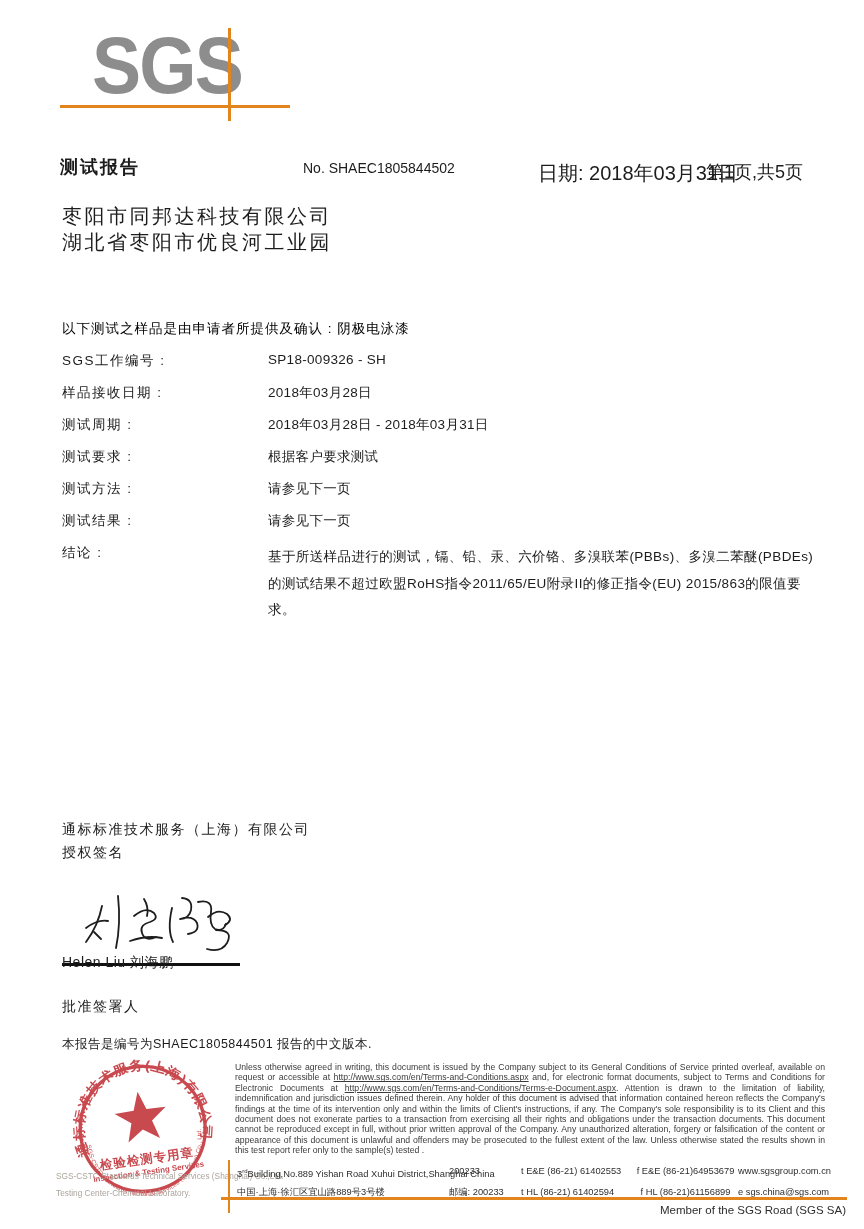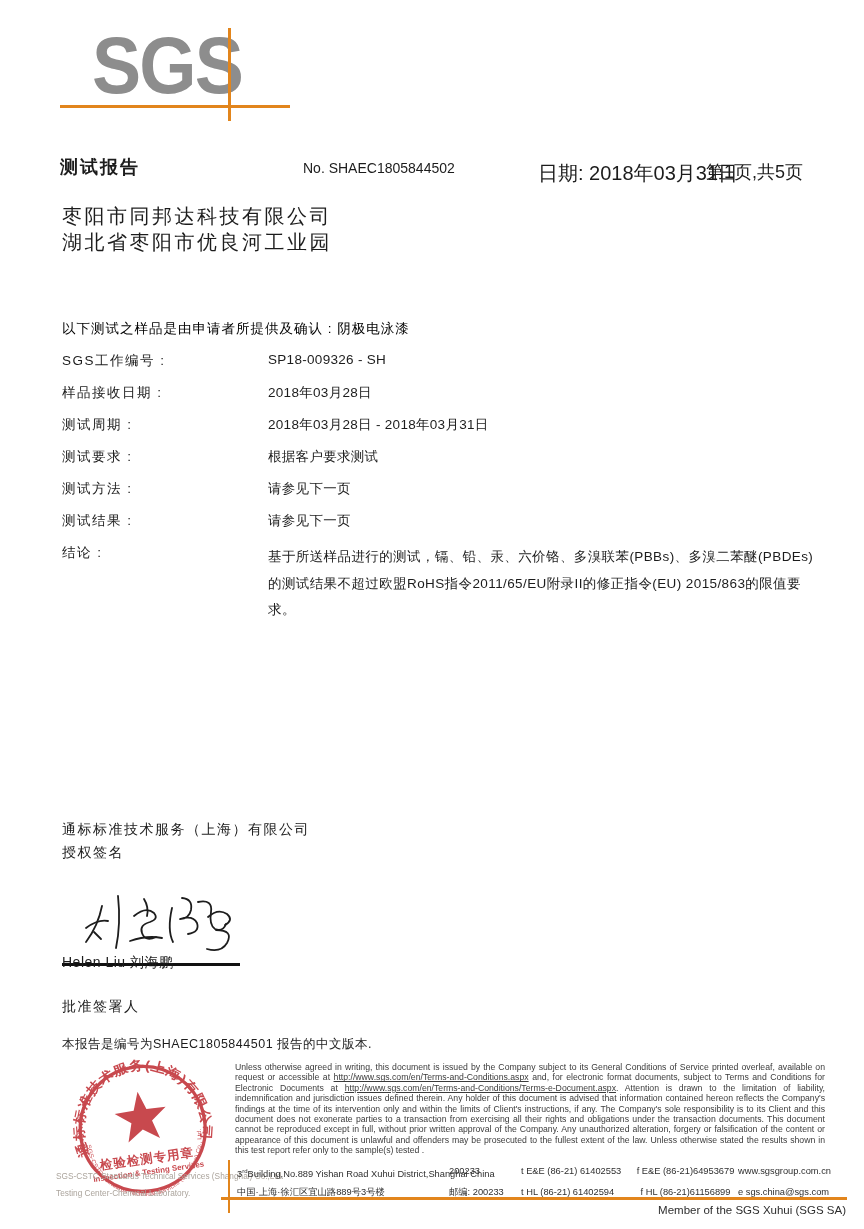--- a/index.html
+++ b/index.html
@@ -185,15 +185,15 @@
     </div>
     <div class="addr-row">
       <span class="c1">中国·上海·徐汇区宜山路889号3号楼</span>
       <span class="c2">邮编: 200233</span>
       <span class="c3">t HL (86-21) 61402594</span>
       <span class="c4">f HL (86-21)61156899</span>
       <span class="c5">e  sgs.china@sgs.com</span>
     </div>
   </div>
 
-  <div class="member">Member of the SGS Xuhui (SGS SA)</div>
+  <div class="member">Member of the SGS Road (SGS SA)</div>
 
 </div>
 
 </body></html>

